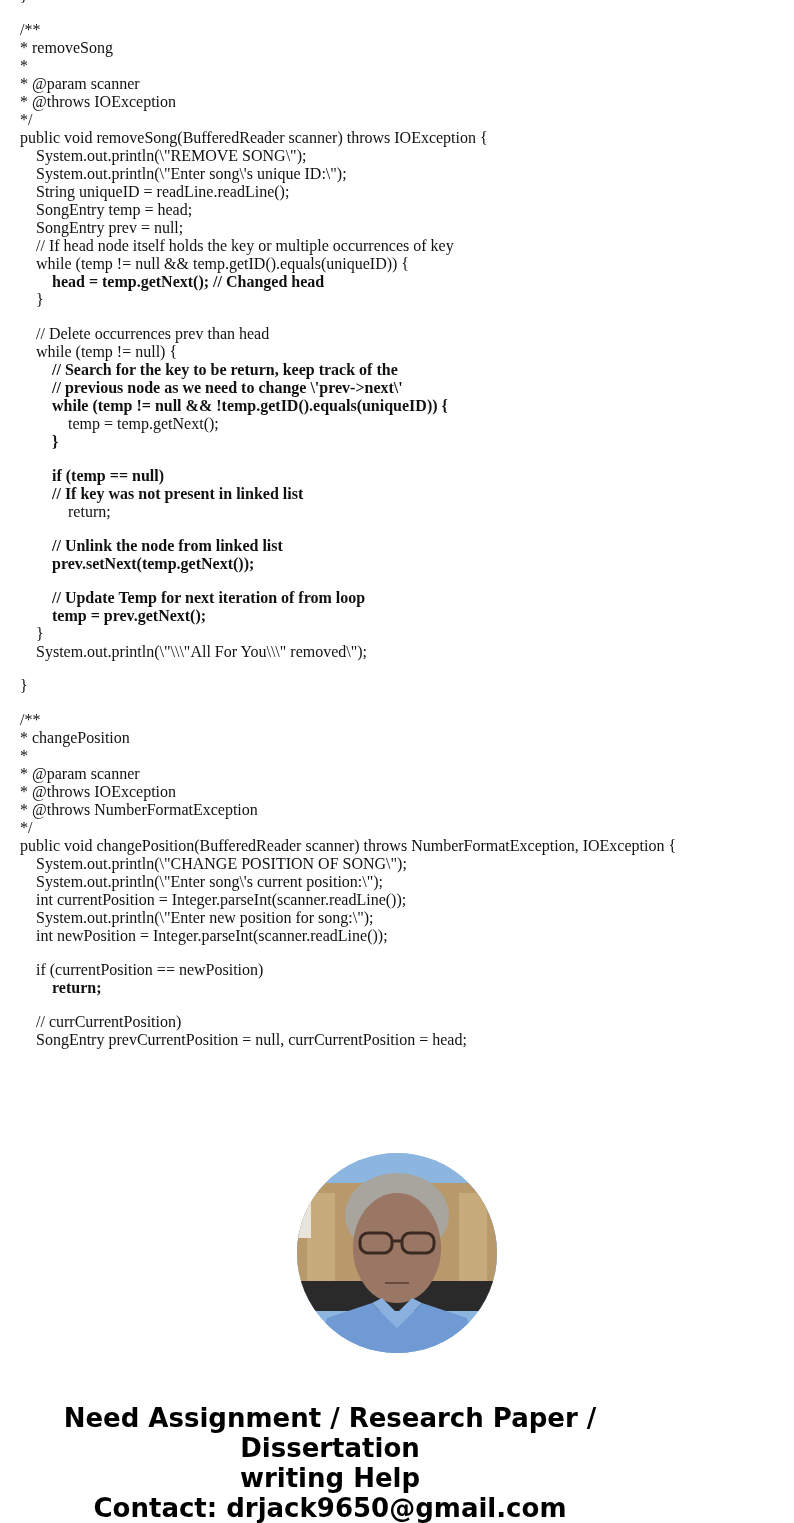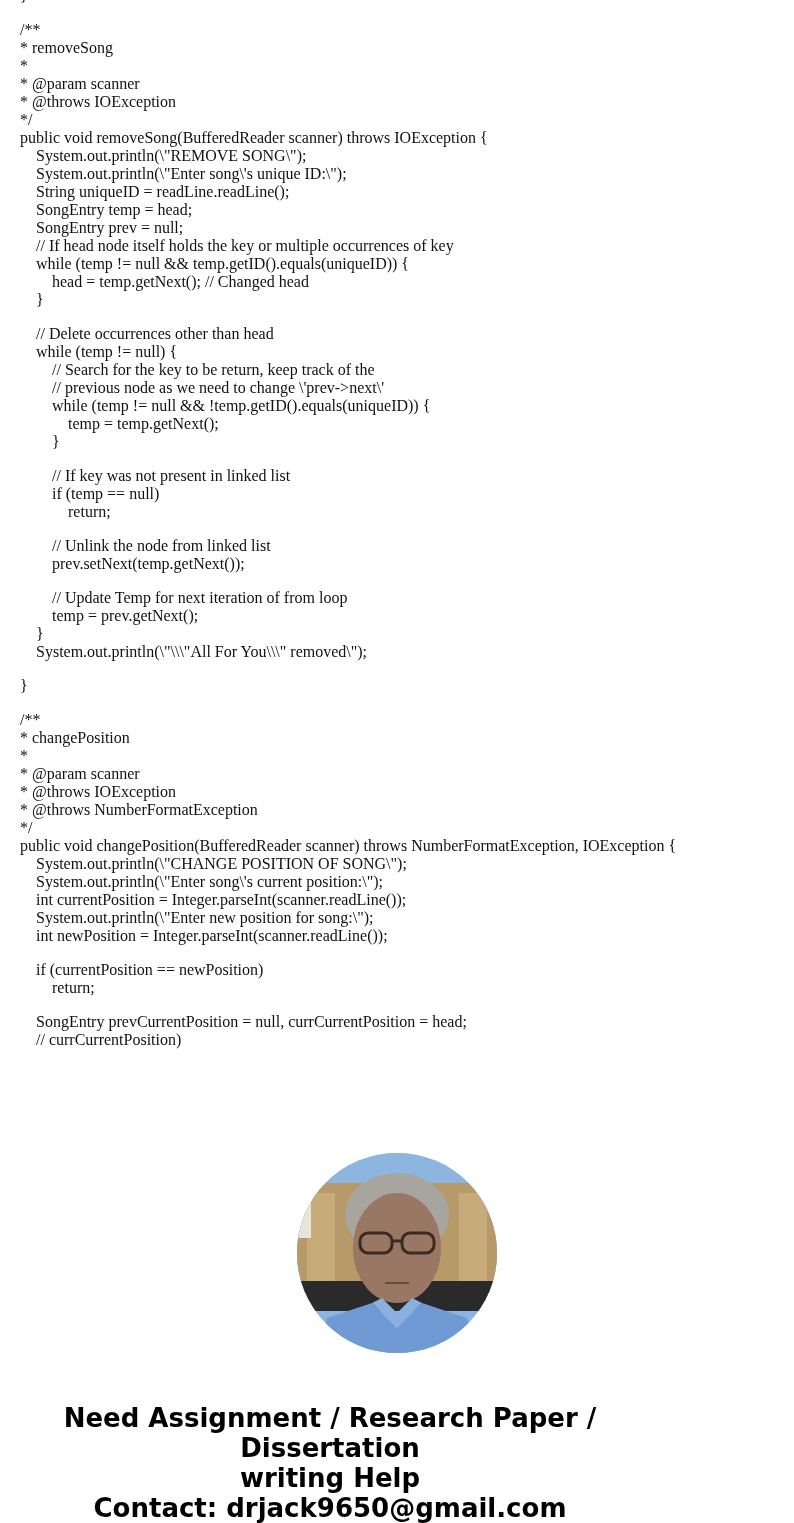--- a/index.html
+++ b/index.html
@@ -23,21 +23,21 @@
     }
     .line {
       font-size: 16px;
       line-height: 18px;
       height: 18px;
       white-space: pre;
     }
     .line.blank { height: 16px; }
     .i0 { padding-left: 0; }
     .i1 { padding-left: 16px; }
-    .i2 { padding-left: 32px; }
+    .i2 { padding-left: 32px; font-weight: bold; }
     .i3 { padding-left: 48px; }
 
     .avatar {
       position: absolute;
       left: 297px;
       top: 1153px;
       width: 200px;
       height: 200px;
       border-radius: 50%;
       overflow: hidden;
@@ -72,30 +72,30 @@
     <div class="line i1">System.out.println(\"REMOVE SONG\");</div>
     <div class="line i1">System.out.println(\"Enter song\'s unique ID:\");</div>
     <div class="line i1">String uniqueID = readLine.readLine();</div>
     <div class="line i1">SongEntry temp = head;</div>
     <div class="line i1">SongEntry prev = null;</div>
     <div class="line i1">// If head node itself holds the key or multiple occurrences of key</div>
     <div class="line i1">while (temp != null &amp;&amp; temp.getID().equals(uniqueID)) {</div>
     <div class="line i2">head = temp.getNext(); // Changed head</div>
     <div class="line i1">}</div>
     <div class="line i0 blank"></div>
-    <div class="line i1">// Delete occurrences other than head</div>
+    <div class="line i1">// Delete occurrences prev than head</div>
     <div class="line i1">while (temp != null) {</div>
     <div class="line i2">// Search for the key to be return, keep track of the</div>
     <div class="line i2">// previous node as we need to change \'prev-&gt;next\'</div>
     <div class="line i2">while (temp != null &amp;&amp; !temp.getID().equals(uniqueID)) {</div>
     <div class="line i3">temp = temp.getNext();</div>
     <div class="line i2">}</div>
     <div class="line i0 blank"></div>
+    <div class="line i2">if (temp == null)</div>
     <div class="line i2">// If key was not present in linked list</div>
-    <div class="line i2">if (temp == null)</div>
     <div class="line i3">return;</div>
     <div class="line i0 blank"></div>
     <div class="line i2">// Unlink the node from linked list</div>
     <div class="line i2">prev.setNext(temp.getNext());</div>
     <div class="line i0 blank"></div>
     <div class="line i2">// Update Temp for next iteration of from loop</div>
     <div class="line i2">temp = prev.getNext();</div>
     <div class="line i1">}</div>
     <div class="line i1">System.out.println(\"\\\"All For You\\\" removed\");</div>
     <div class="line i0 blank"></div>
@@ -111,22 +111,22 @@
     <div class="line i0">public void changePosition(BufferedReader scanner) throws NumberFormatException, IOException {</div>
     <div class="line i1">System.out.println(\"CHANGE POSITION OF SONG\");</div>
     <div class="line i1">System.out.println(\"Enter song\'s current position:\");</div>
     <div class="line i1">int currentPosition = Integer.parseInt(scanner.readLine());</div>
     <div class="line i1">System.out.println(\"Enter new position for song:\");</div>
     <div class="line i1">int newPosition = Integer.parseInt(scanner.readLine());</div>
     <div class="line i0 blank"></div>
     <div class="line i1">if (currentPosition == newPosition)</div>
     <div class="line i2">return;</div>
     <div class="line i0 blank"></div>
+    <div class="line i1">// currCurrentPosition)</div>
     <div class="line i1">SongEntry prevCurrentPosition = null, currCurrentPosition = head;</div>
-    <div class="line i1">// currCurrentPosition)</div>
   </div>
 
 <div class="avatar">
   <svg width="200" height="200" viewBox="0 0 200 200">
 
     <rect x="0" y="0" width="200" height="200" fill="#8cb6e0"></rect>
 
     <rect x="0" y="30" width="200" height="110" fill="#b89a6a"></rect>
     <rect x="10" y="40" width="28" height="90" fill="#c8ab7a"></rect>
     <rect x="162" y="40" width="28" height="90" fill="#c8ab7a"></rect>

